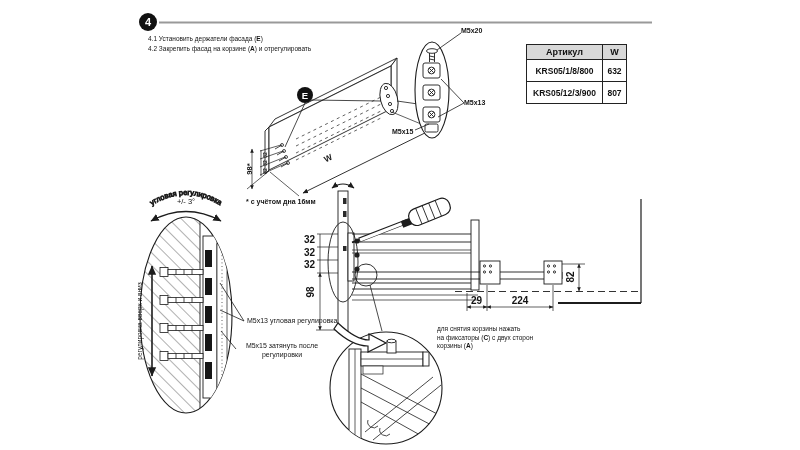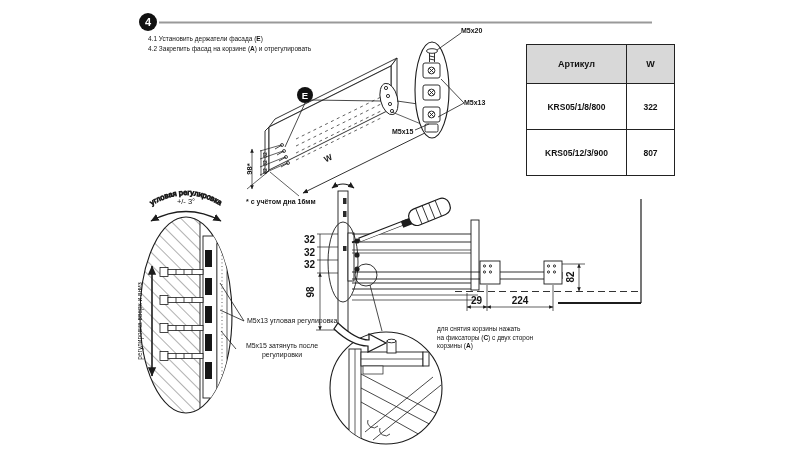--- a/index.html
+++ b/index.html
@@ -16,21 +16,21 @@
   .tiny{font-size:5px;font-weight:700;}
   .b{font-weight:700;}
   .ctr{transform:translate(-50%,-50%);}
   .rot90{transform:translate(-50%,-50%) rotate(-90deg);}
   .badge{position:absolute;background:#111;color:#fff;border-radius:50%;
          display:flex;align-items:center;justify-content:center;font-weight:700;}
   .step-badge{left:139px;top:13px;width:18px;height:18px;font-size:11px;}
   .e-badge{left:297px;top:87px;width:16px;height:16px;font-size:9.5px;}
   table.parts{position:absolute;left:526px;top:44px;border-collapse:collapse;}
   table.parts th,table.parts td{border:1px solid #222;text-align:center;vertical-align:middle;
-     font-weight:700;padding:12px;}
+     font-weight:700;padding:0;}
   table.parts th{height:14px;font-size:9px;}
   table.parts td{height:21px;font-size:8.5px;}
   .colA{width:75px;} .colW{width:23px;}
   .note3 div{white-space:nowrap;}
 </style>
 </head>
 <body>
 
 <div class="canvas">
 
@@ -310,21 +310,21 @@
 </div>
 
 <table class="parts">
   <tbody>
         <tr>
     <th class="colA" style="background: rgb(216, 216, 216);">Артикул</th>
     <th class="colW" style="background: rgb(216, 216, 216);">W</th>
   </tr>
   <tr>
     <td>KRS05/1/8/800</td>
-          <td>322</td>
+          <td>632</td>
   </tr>
   <tr>
     <td>KRS05/12/3/900</td>
           <td>807</td>
   </tr>
 </tbody>
     </table>
 
 <div class="badge e-badge">E</div>
 <div class="lbl s7b" style="left:328px;top:158px;transform:translate(-50%,-50%) rotate(-26deg);font-size:8.5px;">W</div>

